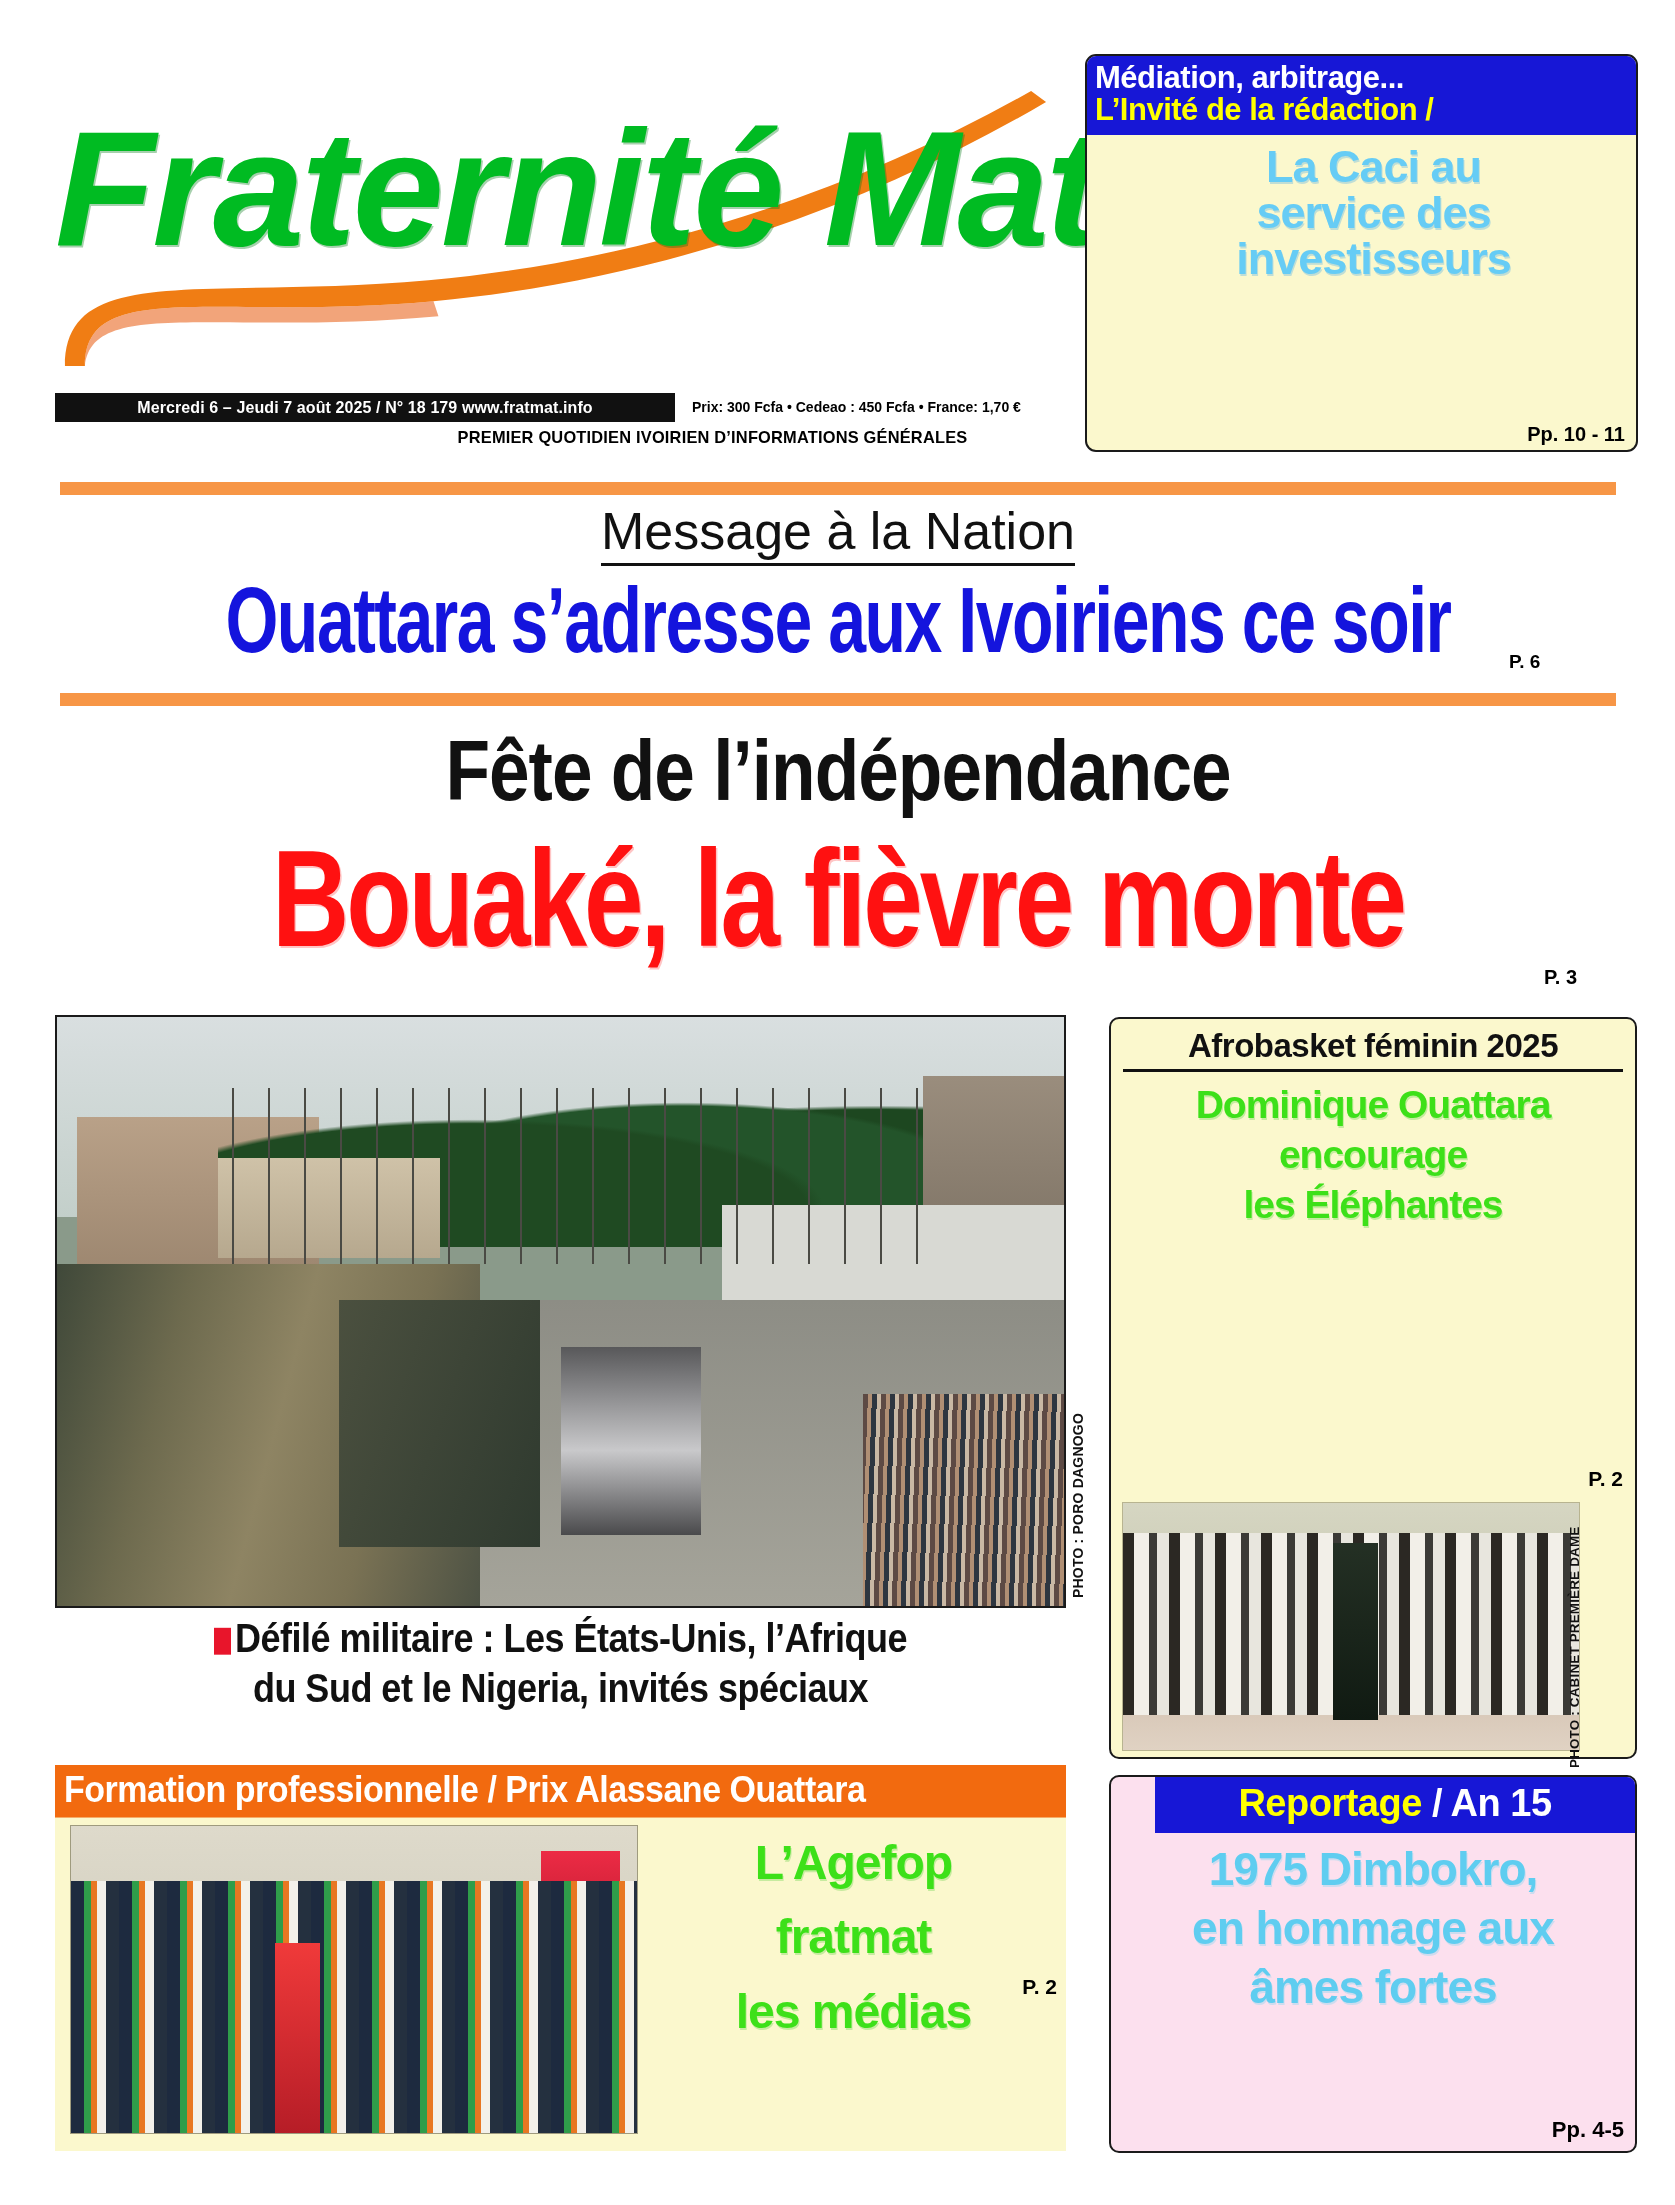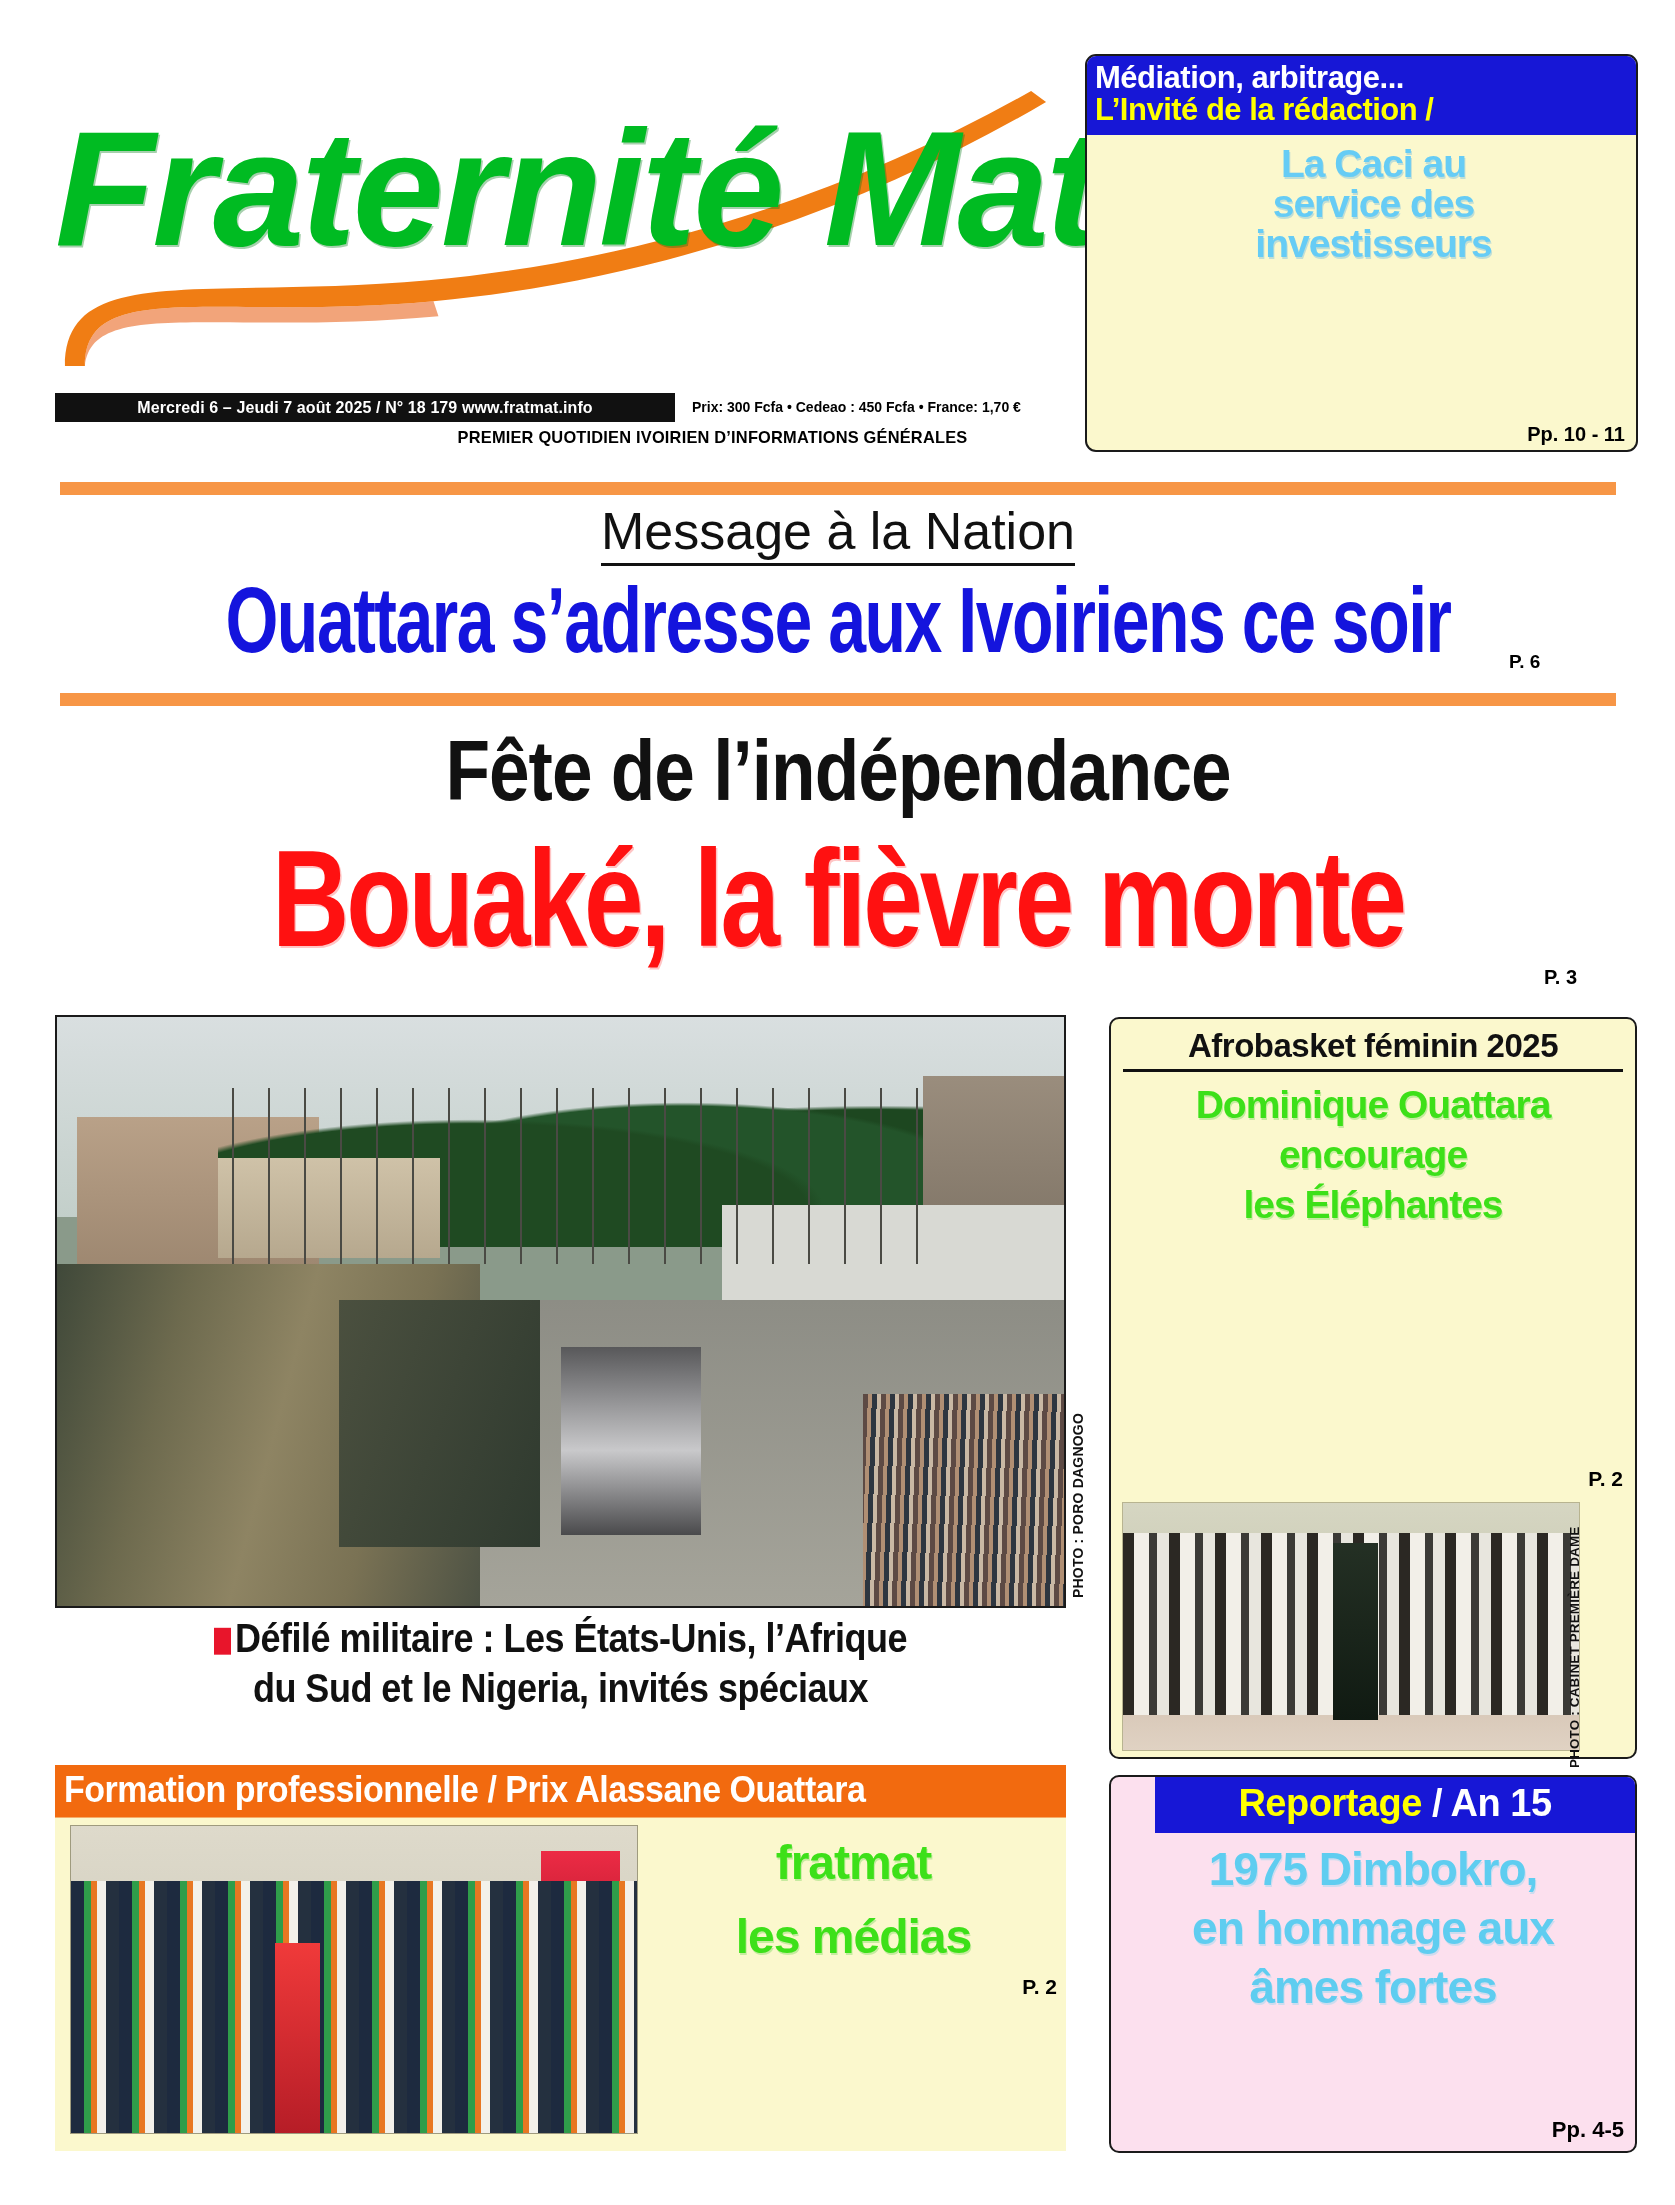--- a/index.html
+++ b/index.html
@@ -107,21 +107,21 @@
   #caci-sub {
     color: #ffffff;
     font-size: 31px;
     font-weight: bold;
     line-height: 1.08;
     letter-spacing: -0.5px;
     white-space: nowrap;
   }
   #caci-title {
     color: #66ccf5;
-    font-size: 39px;
+    font-size: 45px;
     font-weight: bold;
     line-height: 1.02;
     text-align: center;
     letter-spacing: -1px;
     padding: 9px 4px 0 13px;
     text-shadow: 1px 1.5px 0 rgba(120,190,225,0.45);
     margin-left: 15px;
   }
   #caci-page {
     position: absolute;
@@ -567,20 +567,21 @@
   <div id="agefop-box">
     <div id="agefop-head">Formation professionnelle / Prix Alassane Ouattara</div>
     <div id="agefop-body">
       <div id="agefop-photo">
         <div class="ag-wall"></div>
         <div class="ag-banner"></div>
         <div class="ag-group"></div>
         <div class="ag-red"></div>
       </div>
       <div id="agefop-title">
+        <div>L’Agefop</div>
         <div>fratmat</div>
         <div>les médias</div>
       </div>
       <div id="agefop-page">P. 2</div>
     </div>
   </div>
 
   <div id="reportage-box">
     <div id="rep-head"><span id="rep-kicker">Reportage</span><span id="rep-kicker2"> / An 15</span></div>
     <div id="rep-title">

